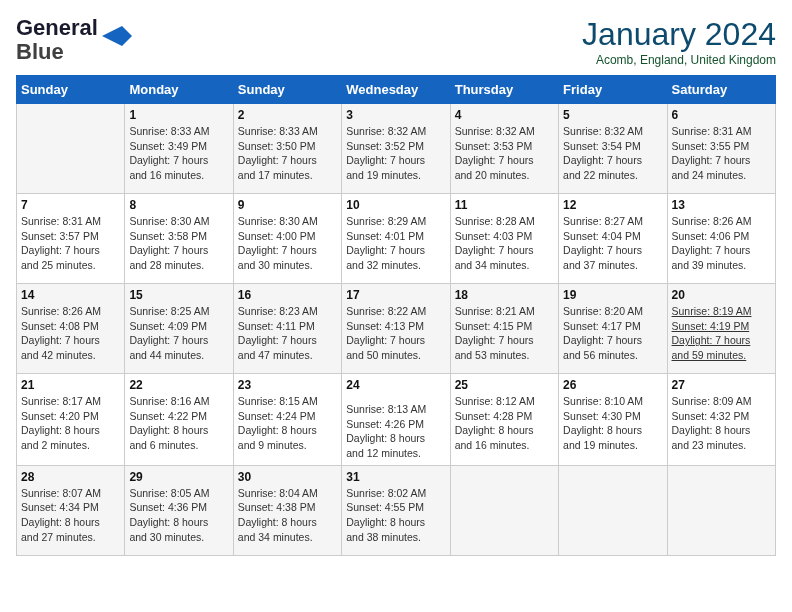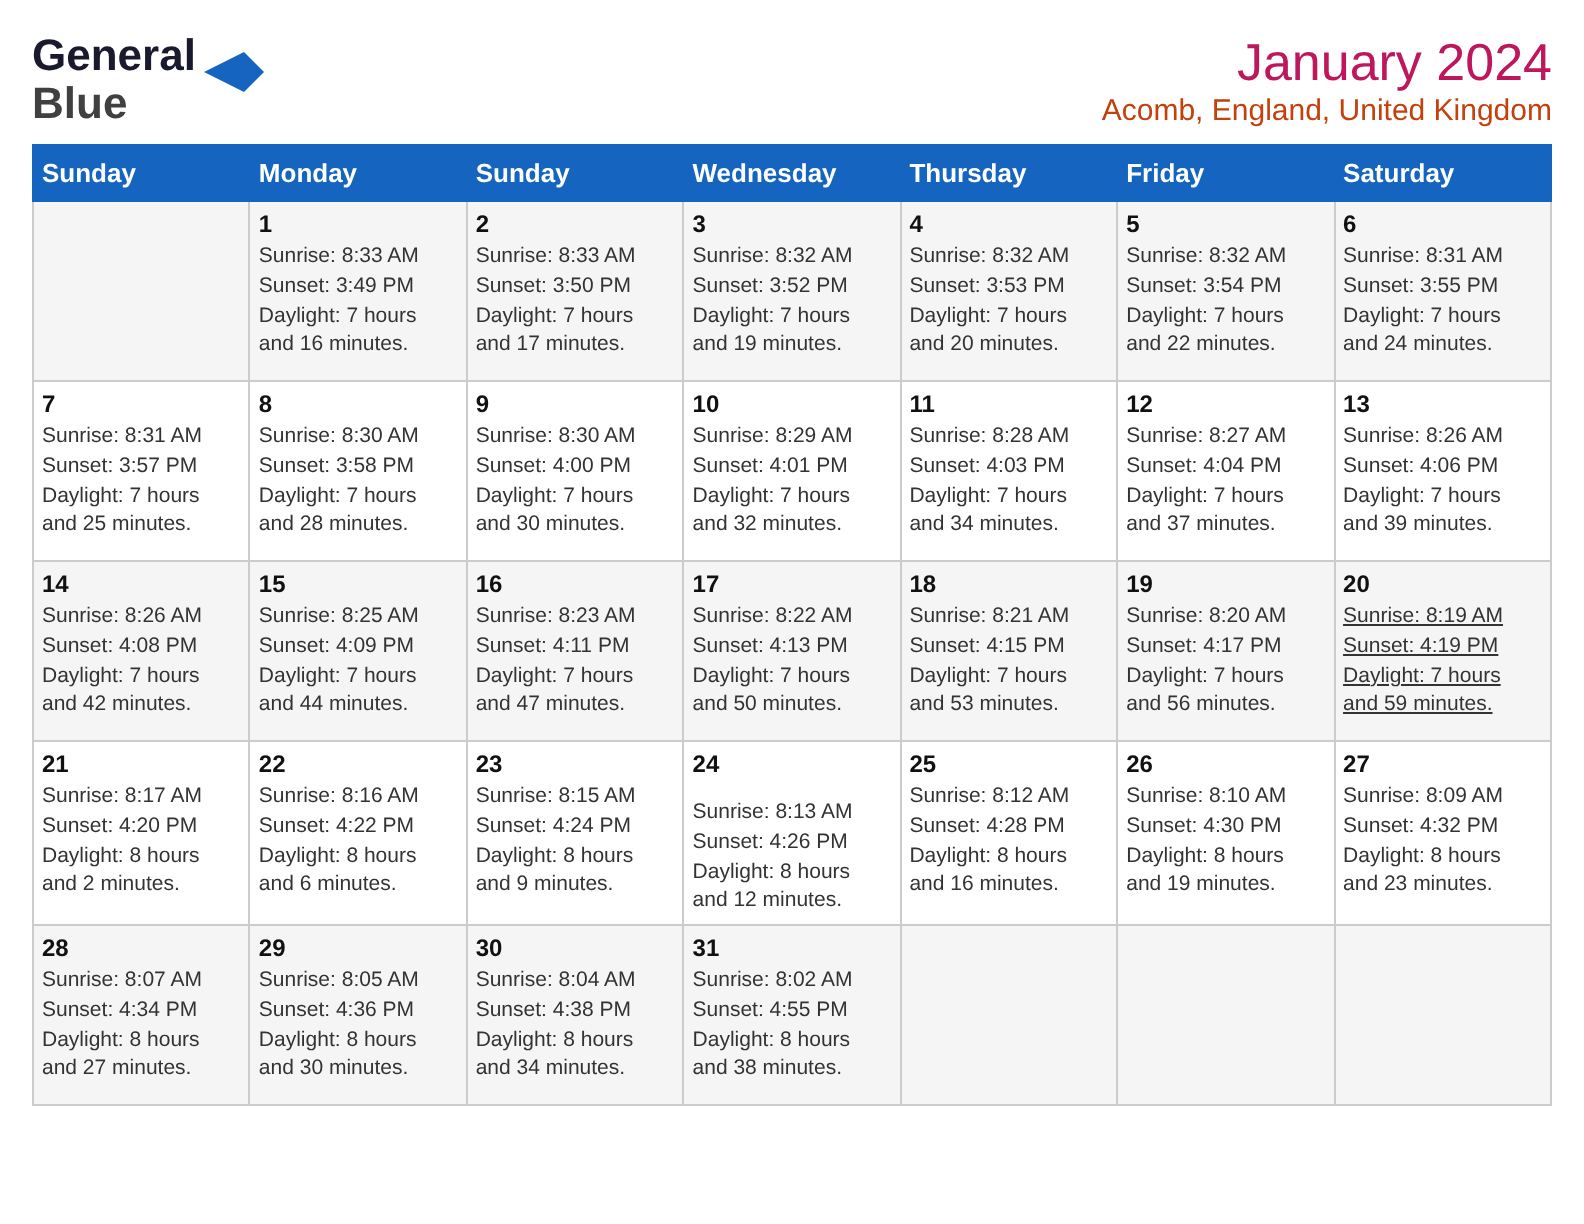--- a/index.html
+++ b/index.html
@@ -18,27 +18,27 @@
     }
     .logo {
       display: flex;
       flex-direction: column;
       align-items: flex-start;
     }
     .title-block {
       text-align: right;
     }
     .main-title {
-      font-size: 26px;
+      font-size: 32px;
       font-weight: normal;
-      color: #be185d;
+      color: #0c4a6e;
     }
     .subtitle {
-      font-size: 15px;
-      color: #c2410c;
+      font-size: 12px;
+      color: #14532d;
     }
     table {
       width: 100%;
       border-collapse: collapse;
       font-size: 11px;
     }
     thead tr th {
       background-color: #1565c0;
       color: #fff;
       padding: 6px 4px;

